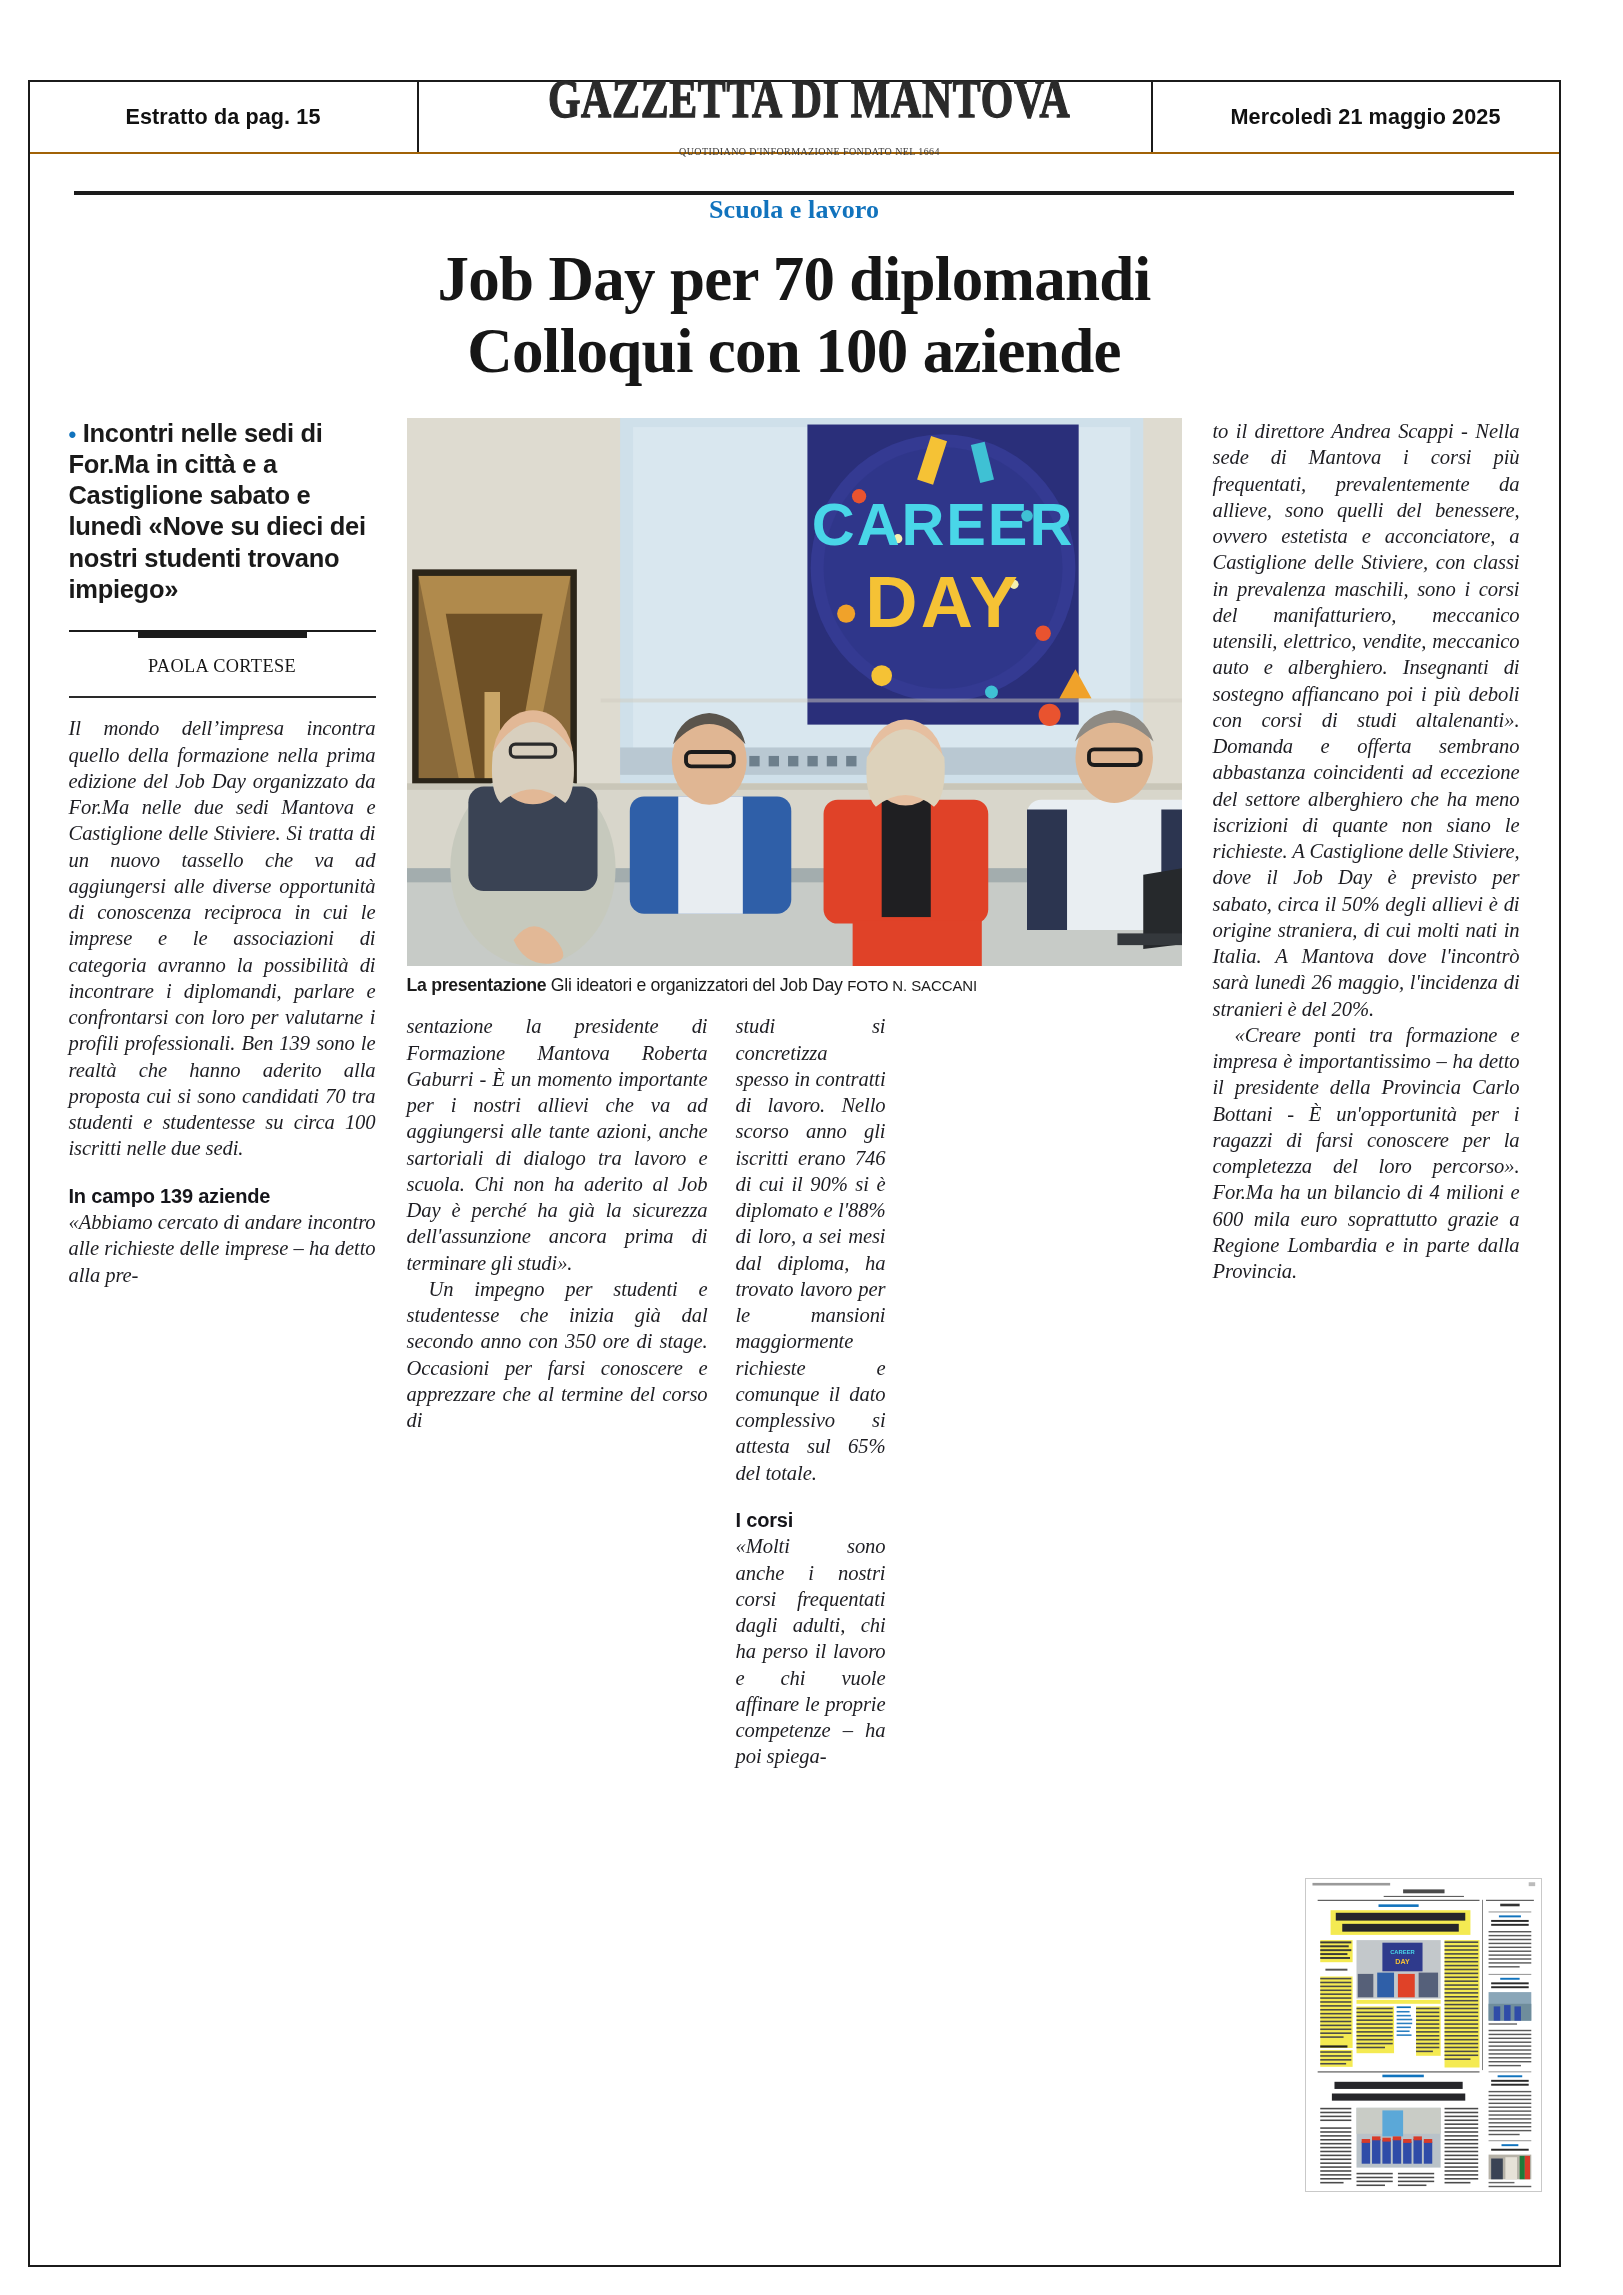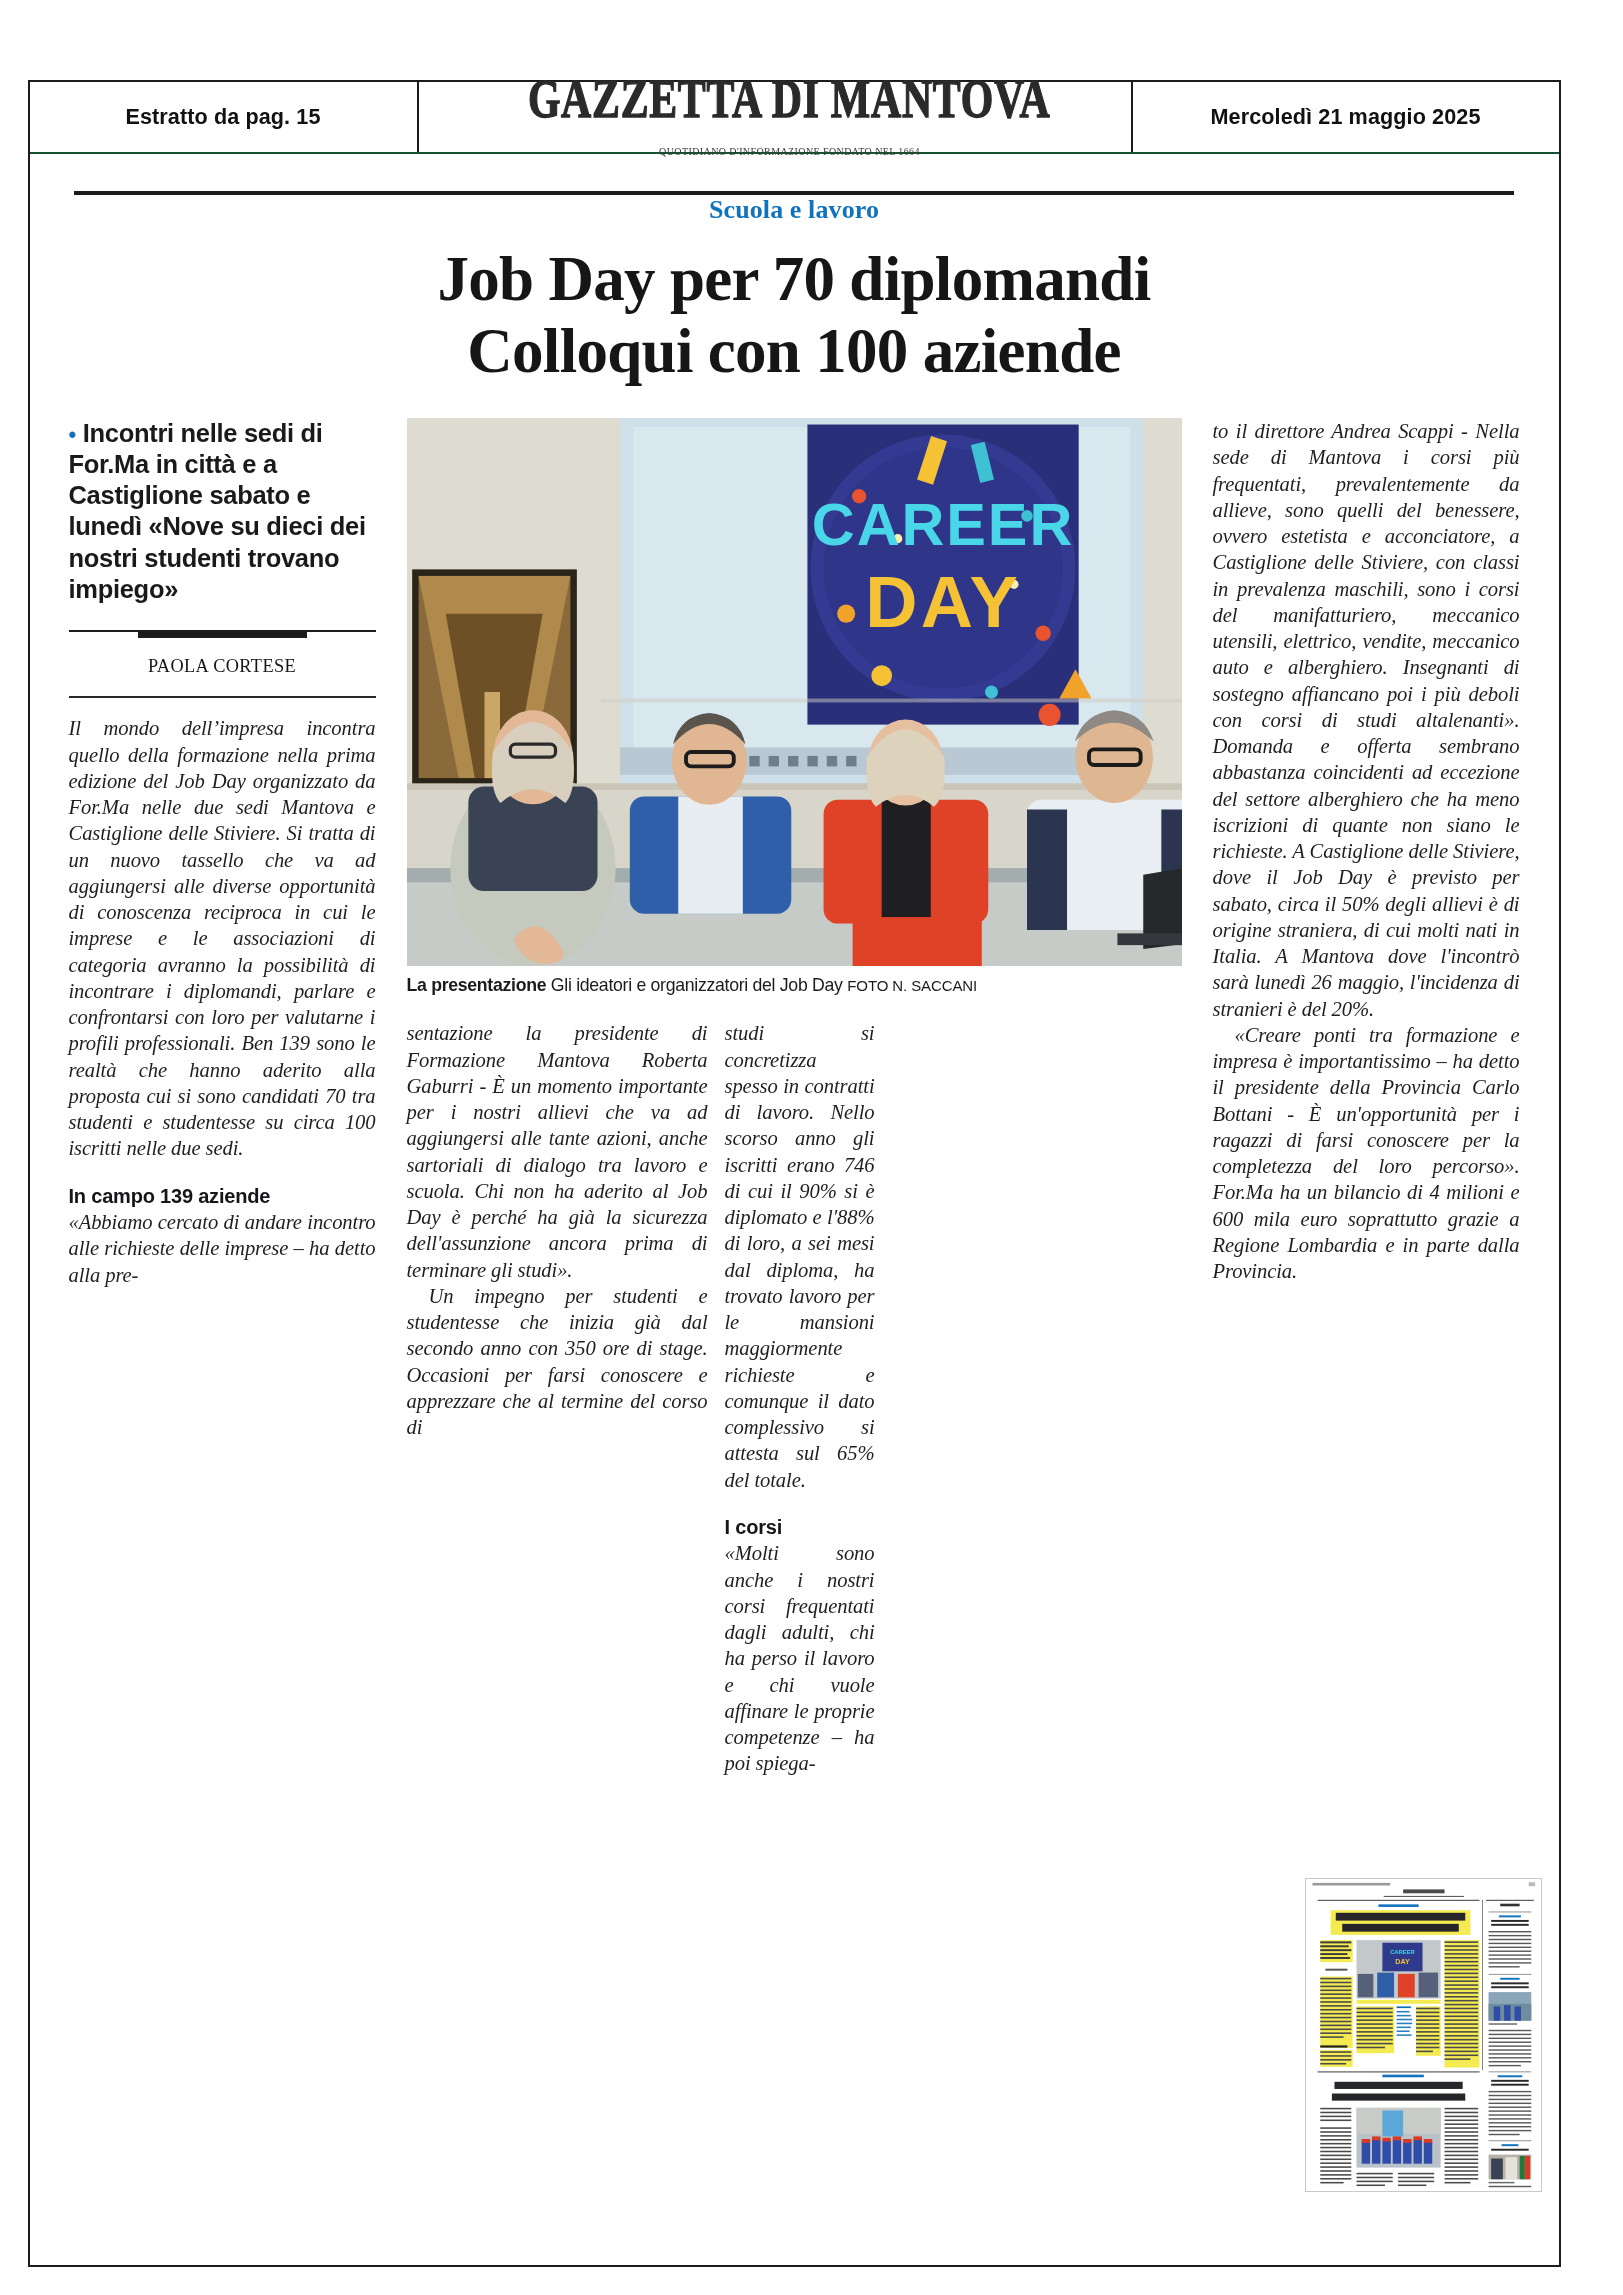--- a/index.html
+++ b/index.html
@@ -16,23 +16,24 @@
     left: 27.5px; top: 80px;
     width: 1533px; height: 2187px;
     border: 2px solid #1b1b1b;
     background: #fff;
   }
 
   
   .masthead {
     position: relative;
     height: 72px;
-    border-bottom: 2px solid #14532d;
+    border-bottom: 2px solid #a16207;
     display: flex;
     align-items: stretch;
+    gap: 20px;
   }
   .mh-cell {
     display: flex; align-items: center; justify-content: center;
     text-align: center;
   }
   .mh-left  { width: 389px; border-right: 2px solid #1b1b1b; }
   .mh-mid   { width: 714px; border-right: 2px solid #1b1b1b; flex-direction: column; padding-left: 30px; }
   .mh-right { flex: 1; }
   .mh-text {
     font-family: "Liberation Sans", sans-serif;
@@ -179,24 +180,24 @@
     font-family: "Liberation Sans", sans-serif;
     font-size: 17.7px;
     color: #1b1b1b;
     letter-spacing: -0.3px;
     white-space: nowrap;
   }
   .caption b { font-weight: bold; }
   .caption .credit { font-size: 15px; letter-spacing: -0.1px; }
 
   .center-sub {
-    margin-top: 24px;
+    margin-top: 17px;
     display: grid;
     grid-template-columns: 301px 150px 1fr;
-    column-gap: 17px;
+    column-gap: 28px;
   }
 
   
   .bluebox { padding-top: 2.6px; }
   .bluebox .bar { width: 128px; height: 9.2px; background: #0f6fb4; }
   .bluebox .bx-text {
     margin-top: 10.5px;
     font-family: "Liberation Sans", sans-serif;
     font-size: 21px;
     line-height: 1.3;

